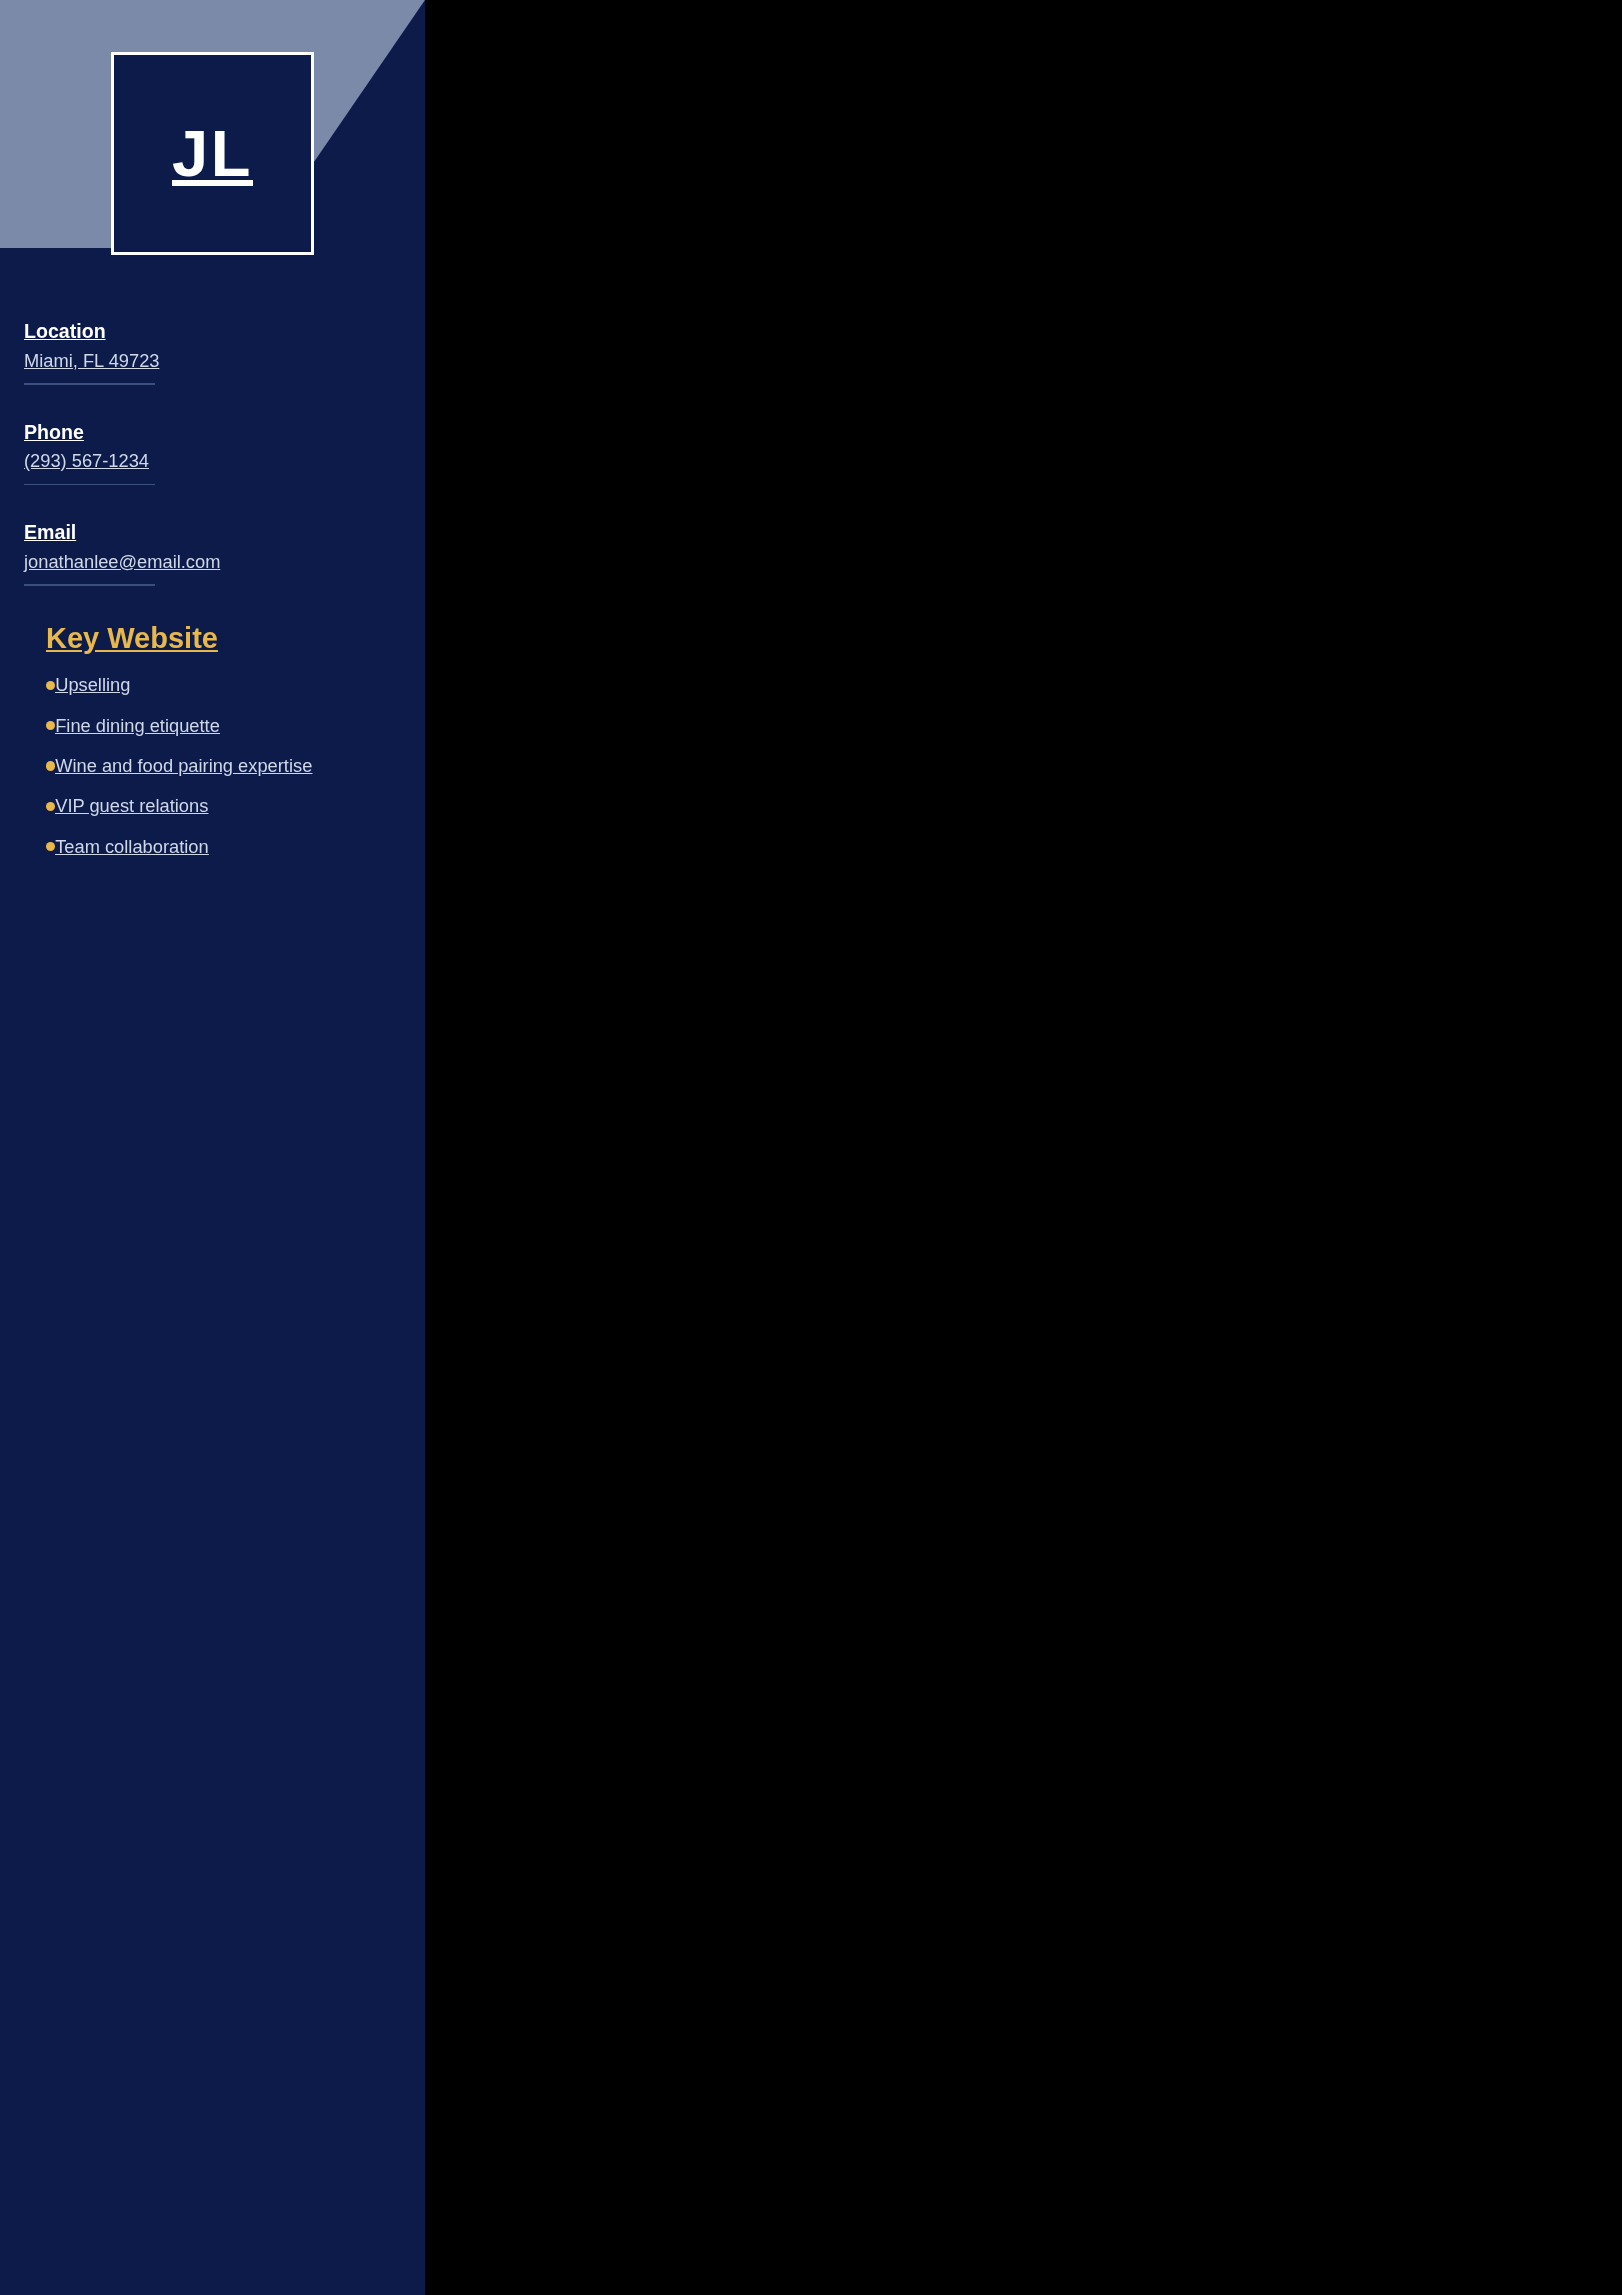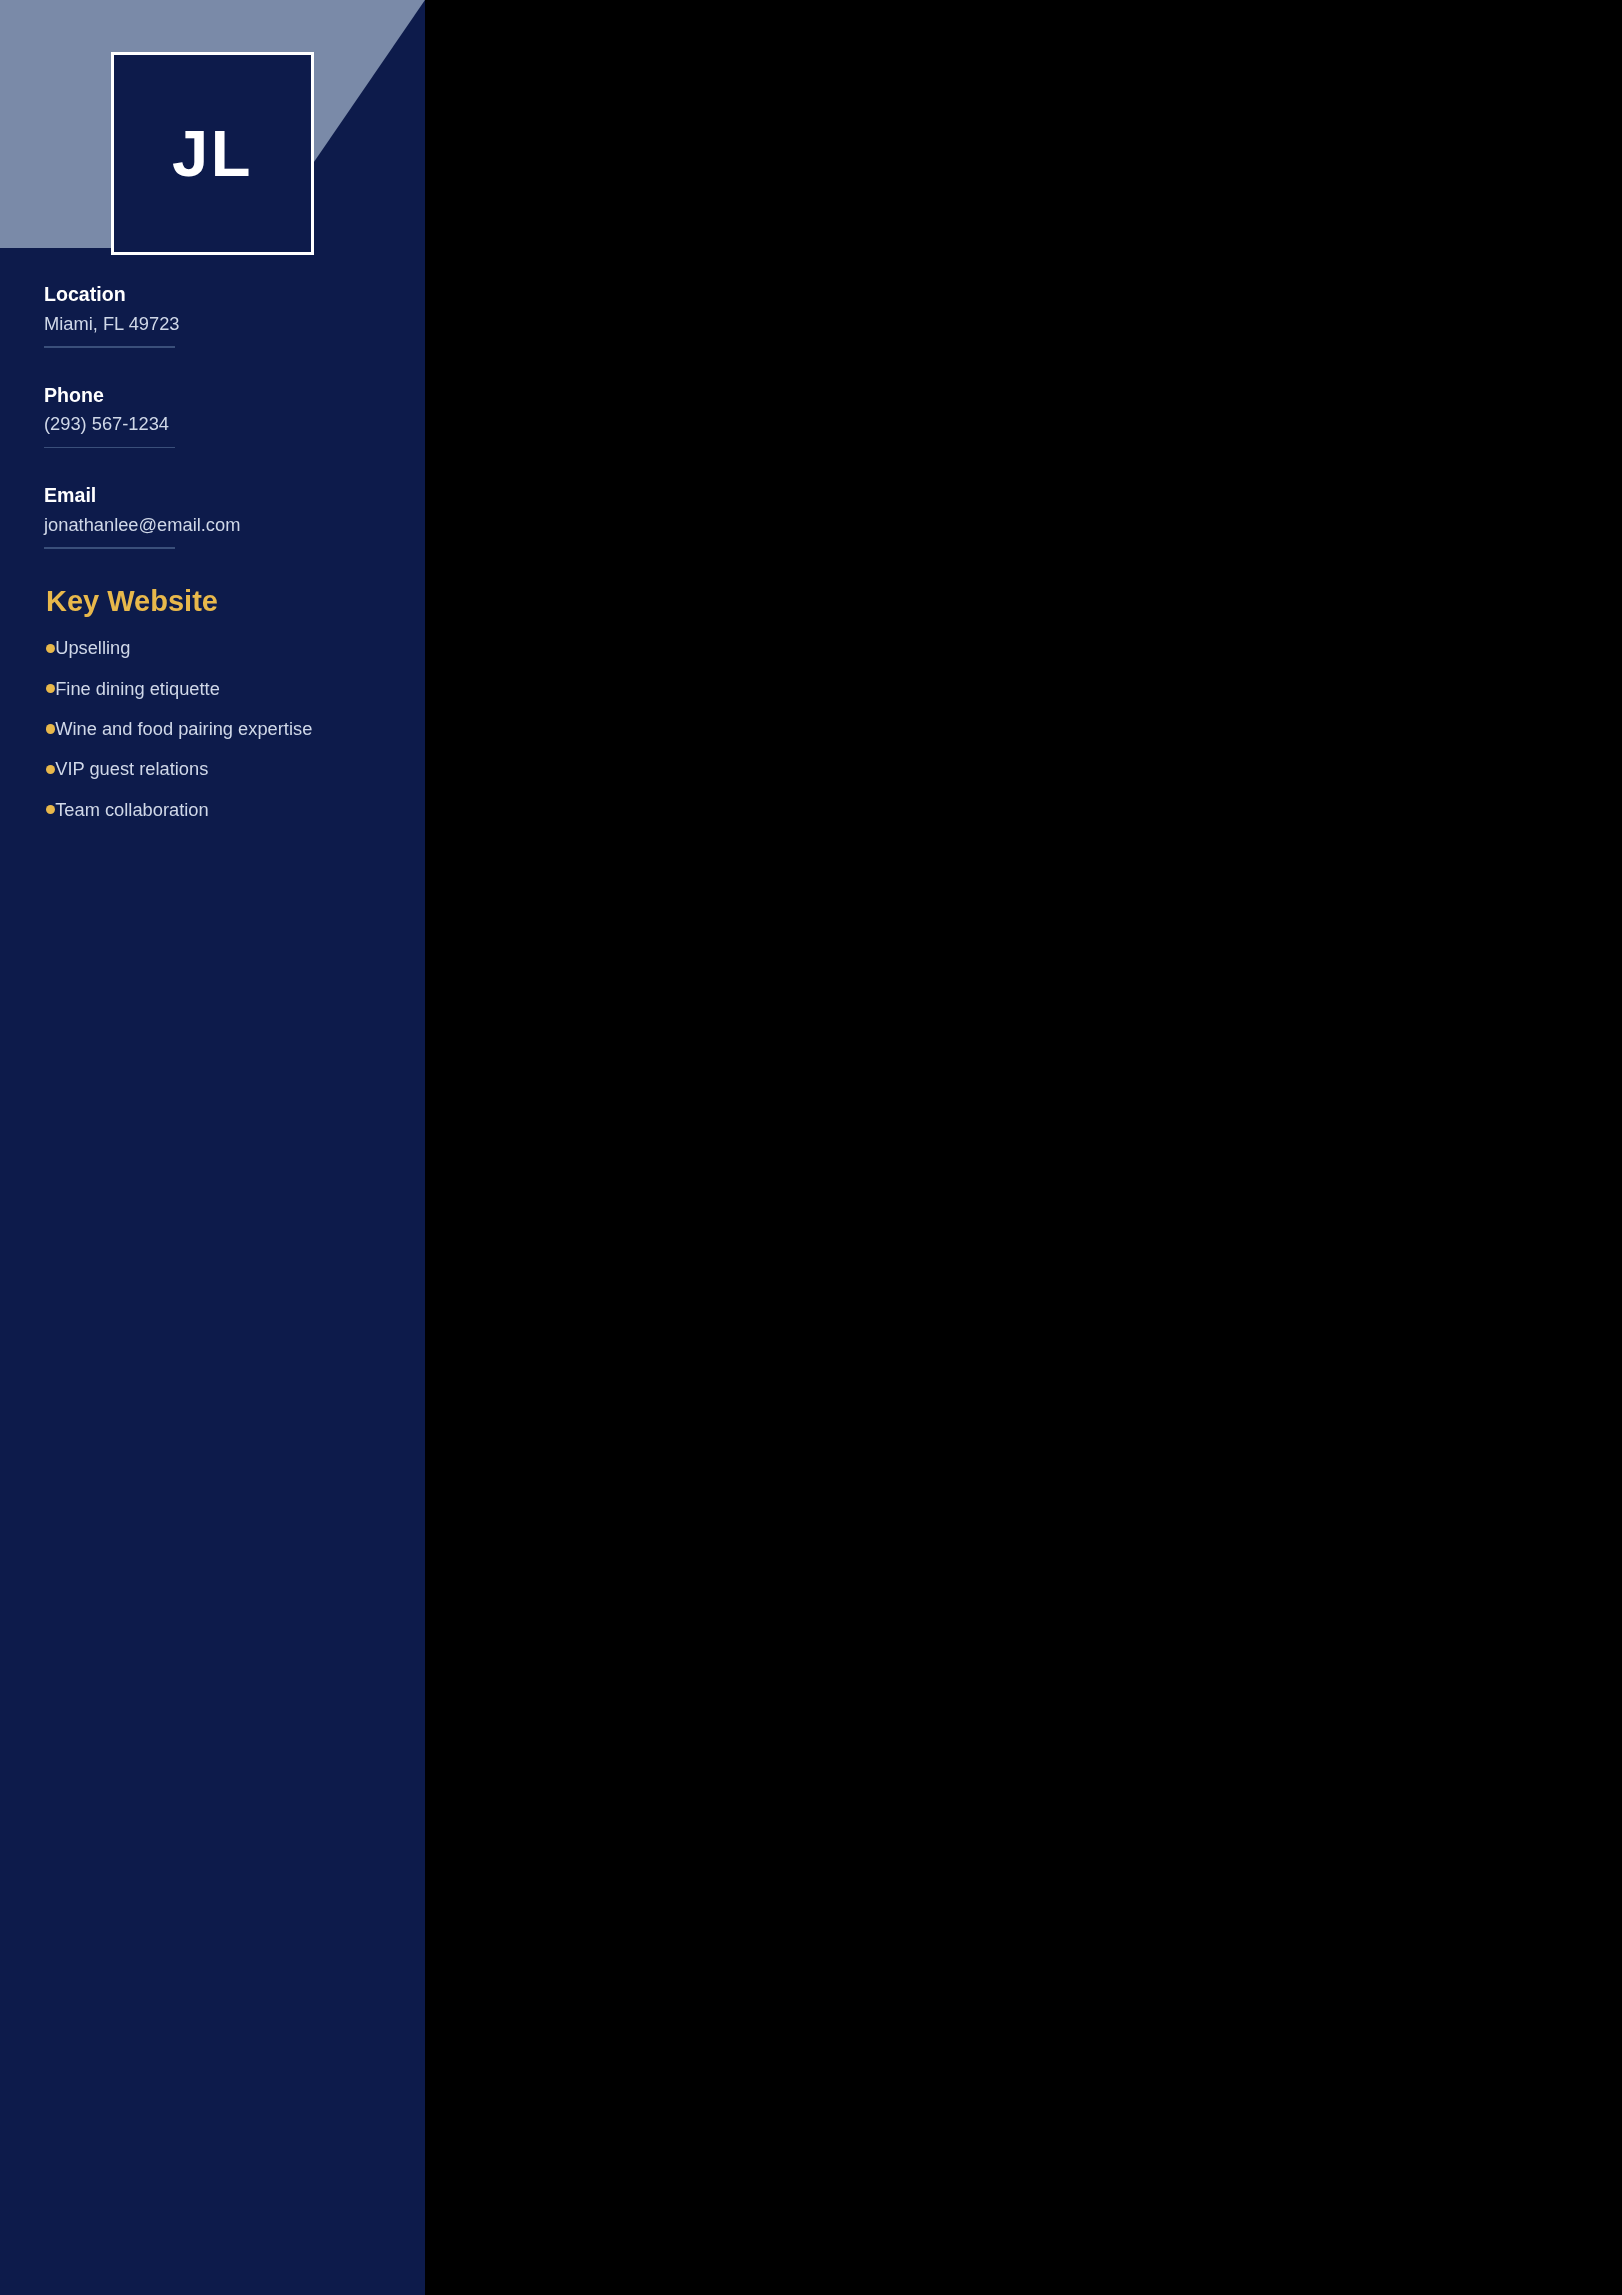--- a/index.html
+++ b/index.html
@@ -1,15 +1,15 @@
 <!DOCTYPE html>
 <html style="font-size:10.5px"><head>
   <meta charset="utf-8">
   <style>
-    * { margin: 0; padding: 0; box-sizing: border-box; }
+    * { margin: 0; padding: 0; box-sizing: border-box; text-decoration: underline; }
 
     body {
       width: 1623px;
       height: 2295px;
       background: #000;
       font-family: Arial, sans-serif;
       display: flex;
     }
 
     .sidebar {
@@ -46,22 +46,22 @@
     .avatar-initials {
       color: #fff;
       font-size: 65px;
       font-weight: 700;
       letter-spacing: 2.6px;
     }
 
     .contact-section {
       position: relative;
       z-index: 2;
-      margin-top: 28px;
-      padding: 0 44px;
+      margin-top: 65px;
+      padding: 0 24px;
     }
 
     .contact-item {
       margin-bottom: 36px;
     }
 
     .contact-label {
       color: #fff;
       font-weight: 700;
       font-size: 19.6px;

